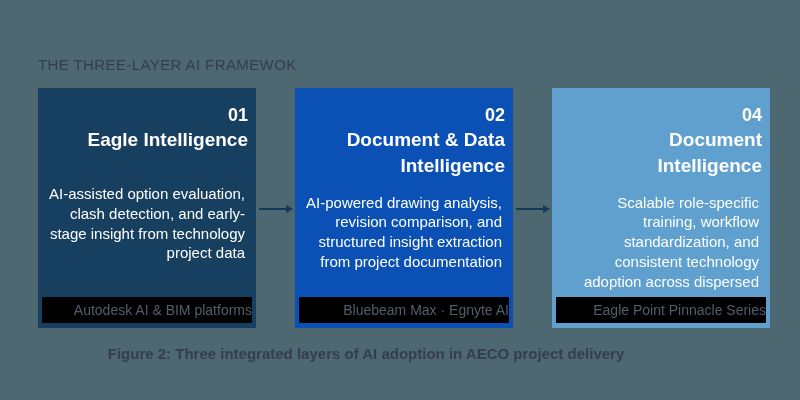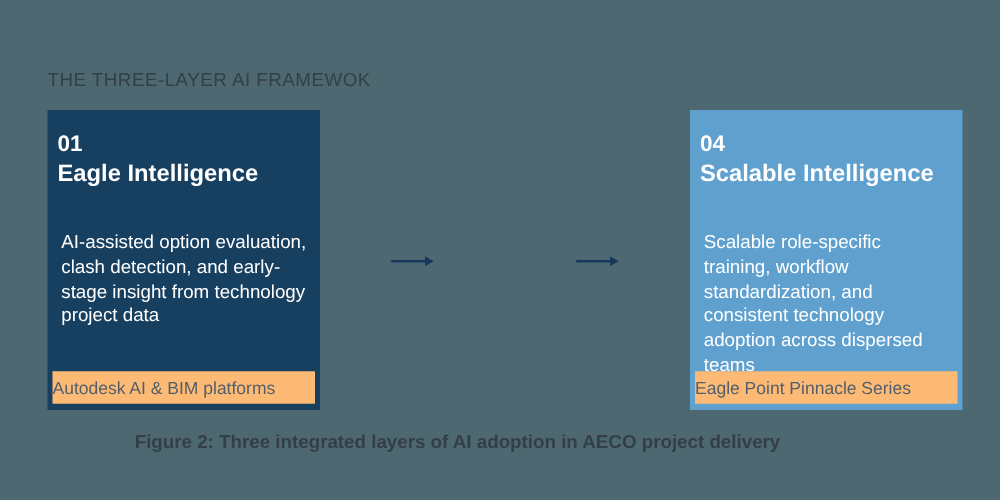--- a/index.html
+++ b/index.html
@@ -31,21 +31,21 @@
     top: 88px;
     width: 732px;
     height: 240px;
     display: flex;
   }
   .card {
     width: 218px;
     height: 240px;
     position: relative;
     color: #FFFFFF;
-    text-align: left;
+    text-align: right;
     padding-top: 12px;
     box-sizing: border-box;
     flex: 0 0 auto;
   }
   .card-head {
     min-height: 66px;
     padding: 4px 8px 0;
   }
   .num {
     font-size: 18px;
@@ -63,21 +63,21 @@
     font-size: 15px;
     line-height: 1.32;
   }
   .tools {
     position: absolute;
     left: 4px;
     right: 4px;
     bottom: 5px;
     height: 26px;
     line-height: 26px;
-    background: #fdba74;
+    background: #000000;
     color: #525E6C;
     font-size: 14px;
     white-space: nowrap;
     overflow: hidden;
   }
   .arrow-wrap {
     flex: 1 1 auto;
     display: flex;
     align-items: center;
     justify-content: center;
@@ -113,32 +113,40 @@
       <div class="tools">Autodesk AI &amp; BIM platforms</div>
     </div>
 
     <div class="arrow-wrap">
       <svg width="36" height="10" viewBox="0 0 36 10">
         <line x1="1" y1="5" x2="28" y2="5" stroke="#16395B" stroke-width="2"></line>
         <path d="M28 1 L35 5 L28 9 Z" fill="#16395B"></path>
       </svg>
     </div>
 
+    <div class="card" style="background: rgb(11, 80, 180);">
+      <div class="card-head">
+        <div class="num">02</div>
+        <div class="heading">Document &amp; Data Intelligence</div>
+      </div>
+      <div class="desc">AI-powered drawing analysis, revision comparison, and structured insight extraction from project documentation</div>
+      <div class="tools">Bluebeam Max · Egnyte AI</div>
+    </div>
 
     <div class="arrow-wrap">
       <svg width="36" height="10" viewBox="0 0 36 10">
         <line x1="1" y1="5" x2="28" y2="5" stroke="#16395B" stroke-width="2"></line>
         <path d="M28 1 L35 5 L28 9 Z" fill="#16395B"></path>
       </svg>
     </div>
 
     <div class="card" style="background: rgb(95, 160, 206);">
       <div class="card-head">
         <div class="num">04</div>
-        <div class="heading">Scalable Intelligence</div>
+        <div class="heading">Document Intelligence</div>
       </div>
       <div class="desc">Scalable role-specific training, workflow standardization, and consistent technology adoption across dispersed teams</div>
       <div class="tools">Eagle Point Pinnacle Series</div>
     </div>
 
   </div>
 
   <div class="caption">Figure 2: Three integrated layers of AI adoption in AECO project delivery</div>
 
 </div>

